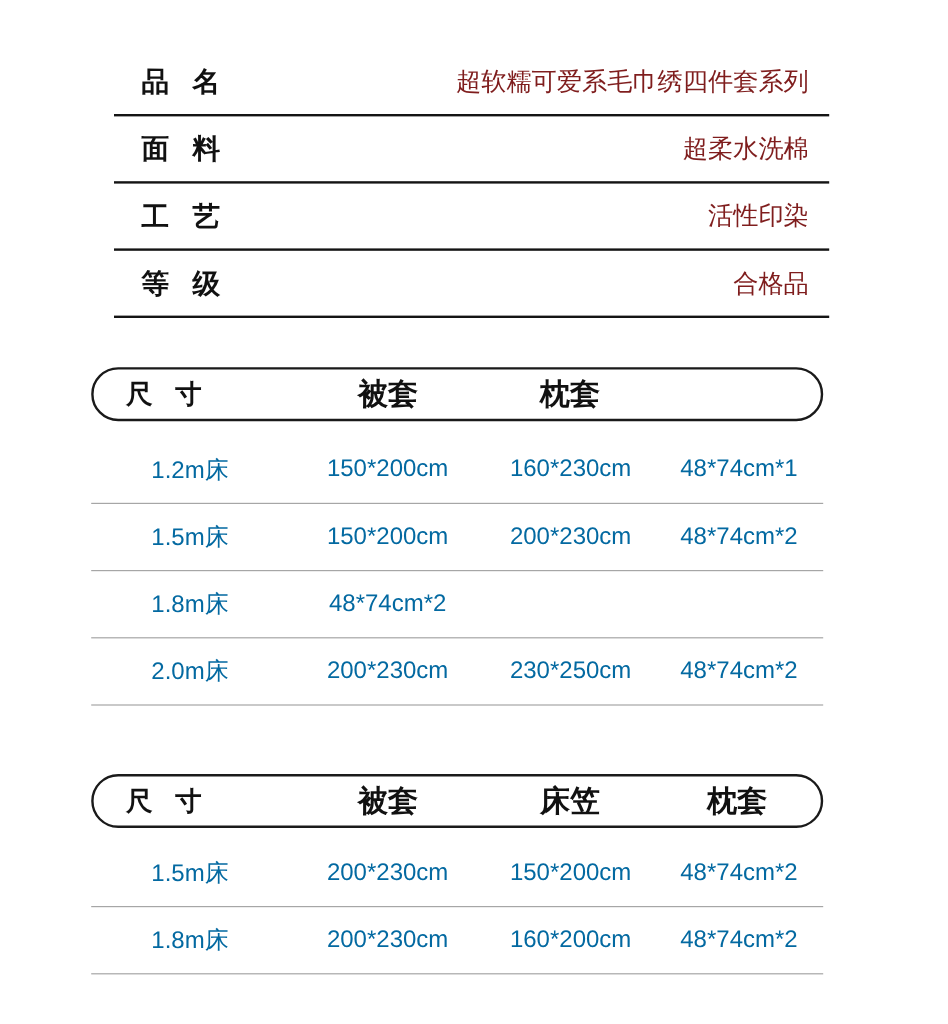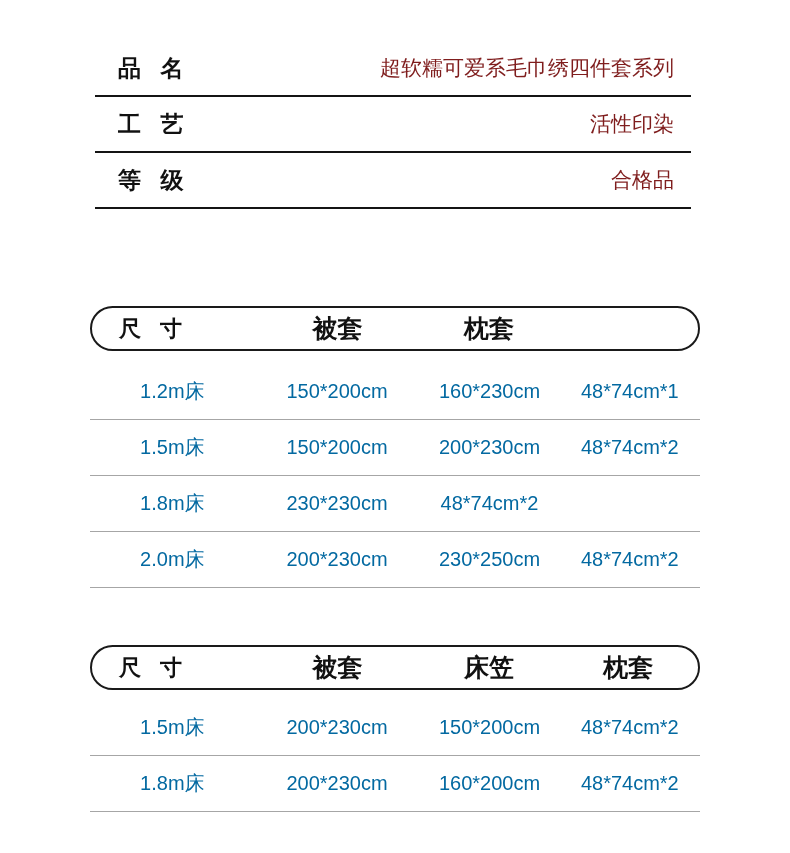--- a/index.html
+++ b/index.html
@@ -19,21 +19,21 @@
     display:flex;align-items:center;justify-content:space-between;
     border-bottom:2px solid #141414;
     padding:0 17px 0 23px;
   }
   .attr-label{
     font-size:23px;font-weight:bold;color:#111;
     word-spacing:13px;white-space:pre;
   }
   .attr-value{font-size:21px;color:#7f1d1d;}
   
-  .size-table{position:absolute;left:90px;width:610px;}
+  .size-table{position:absolute;left:76px;width:610px;}
   .size-table.t1{top:306px;}
   .size-table.t2{top:645px;}
   .pill{
     box-sizing:border-box;
     height:45px;
     border:2px solid #1a1a1a;
     border-radius:24px;
     display:grid;grid-template-columns:27% 27% 23% 23%;
     align-items:center;
     background:#fff;
@@ -62,20 +62,24 @@
 <body>
 
 <div class="page">
 
   <section class="attrs">
     <div class="attr-row">
       <span class="attr-label">品 名</span>
       <span class="attr-value">超软糯可爱系毛巾绣四件套系列</span>
     </div>
     <div class="attr-row">
+      <span class="attr-label">面 料</span>
+      <span class="attr-value">超柔水洗棉</span>
+    </div>
+    <div class="attr-row">
       <span class="attr-label">工 艺</span>
       <span class="attr-value">活性印染</span>
     </div>
     <div class="attr-row">
       <span class="attr-label">等 级</span>
       <span class="attr-value">合格品</span>
     </div>
   </section>
 
   <section class="size-table t1">
@@ -92,21 +96,20 @@
         <span class="cell">48*74cm*1</span>
       </div>
       <div class="trow">
         <span class="cell">1.5m床</span>
         <span class="cell">150*200cm</span>
         <span class="cell">200*230cm</span>
         <span class="cell">48*74cm*2</span>
       </div>
       <div class="trow">
         <span class="cell">1.8m床</span>
-        <span class="cell">230*230cm</span>
         <span class="cell">48*74cm*2</span>
       </div>
       <div class="trow">
         <span class="cell">2.0m床</span>
         <span class="cell">200*230cm</span>
         <span class="cell">230*250cm</span>
         <span class="cell">48*74cm*2</span>
       </div>
     </div>
   </section>

